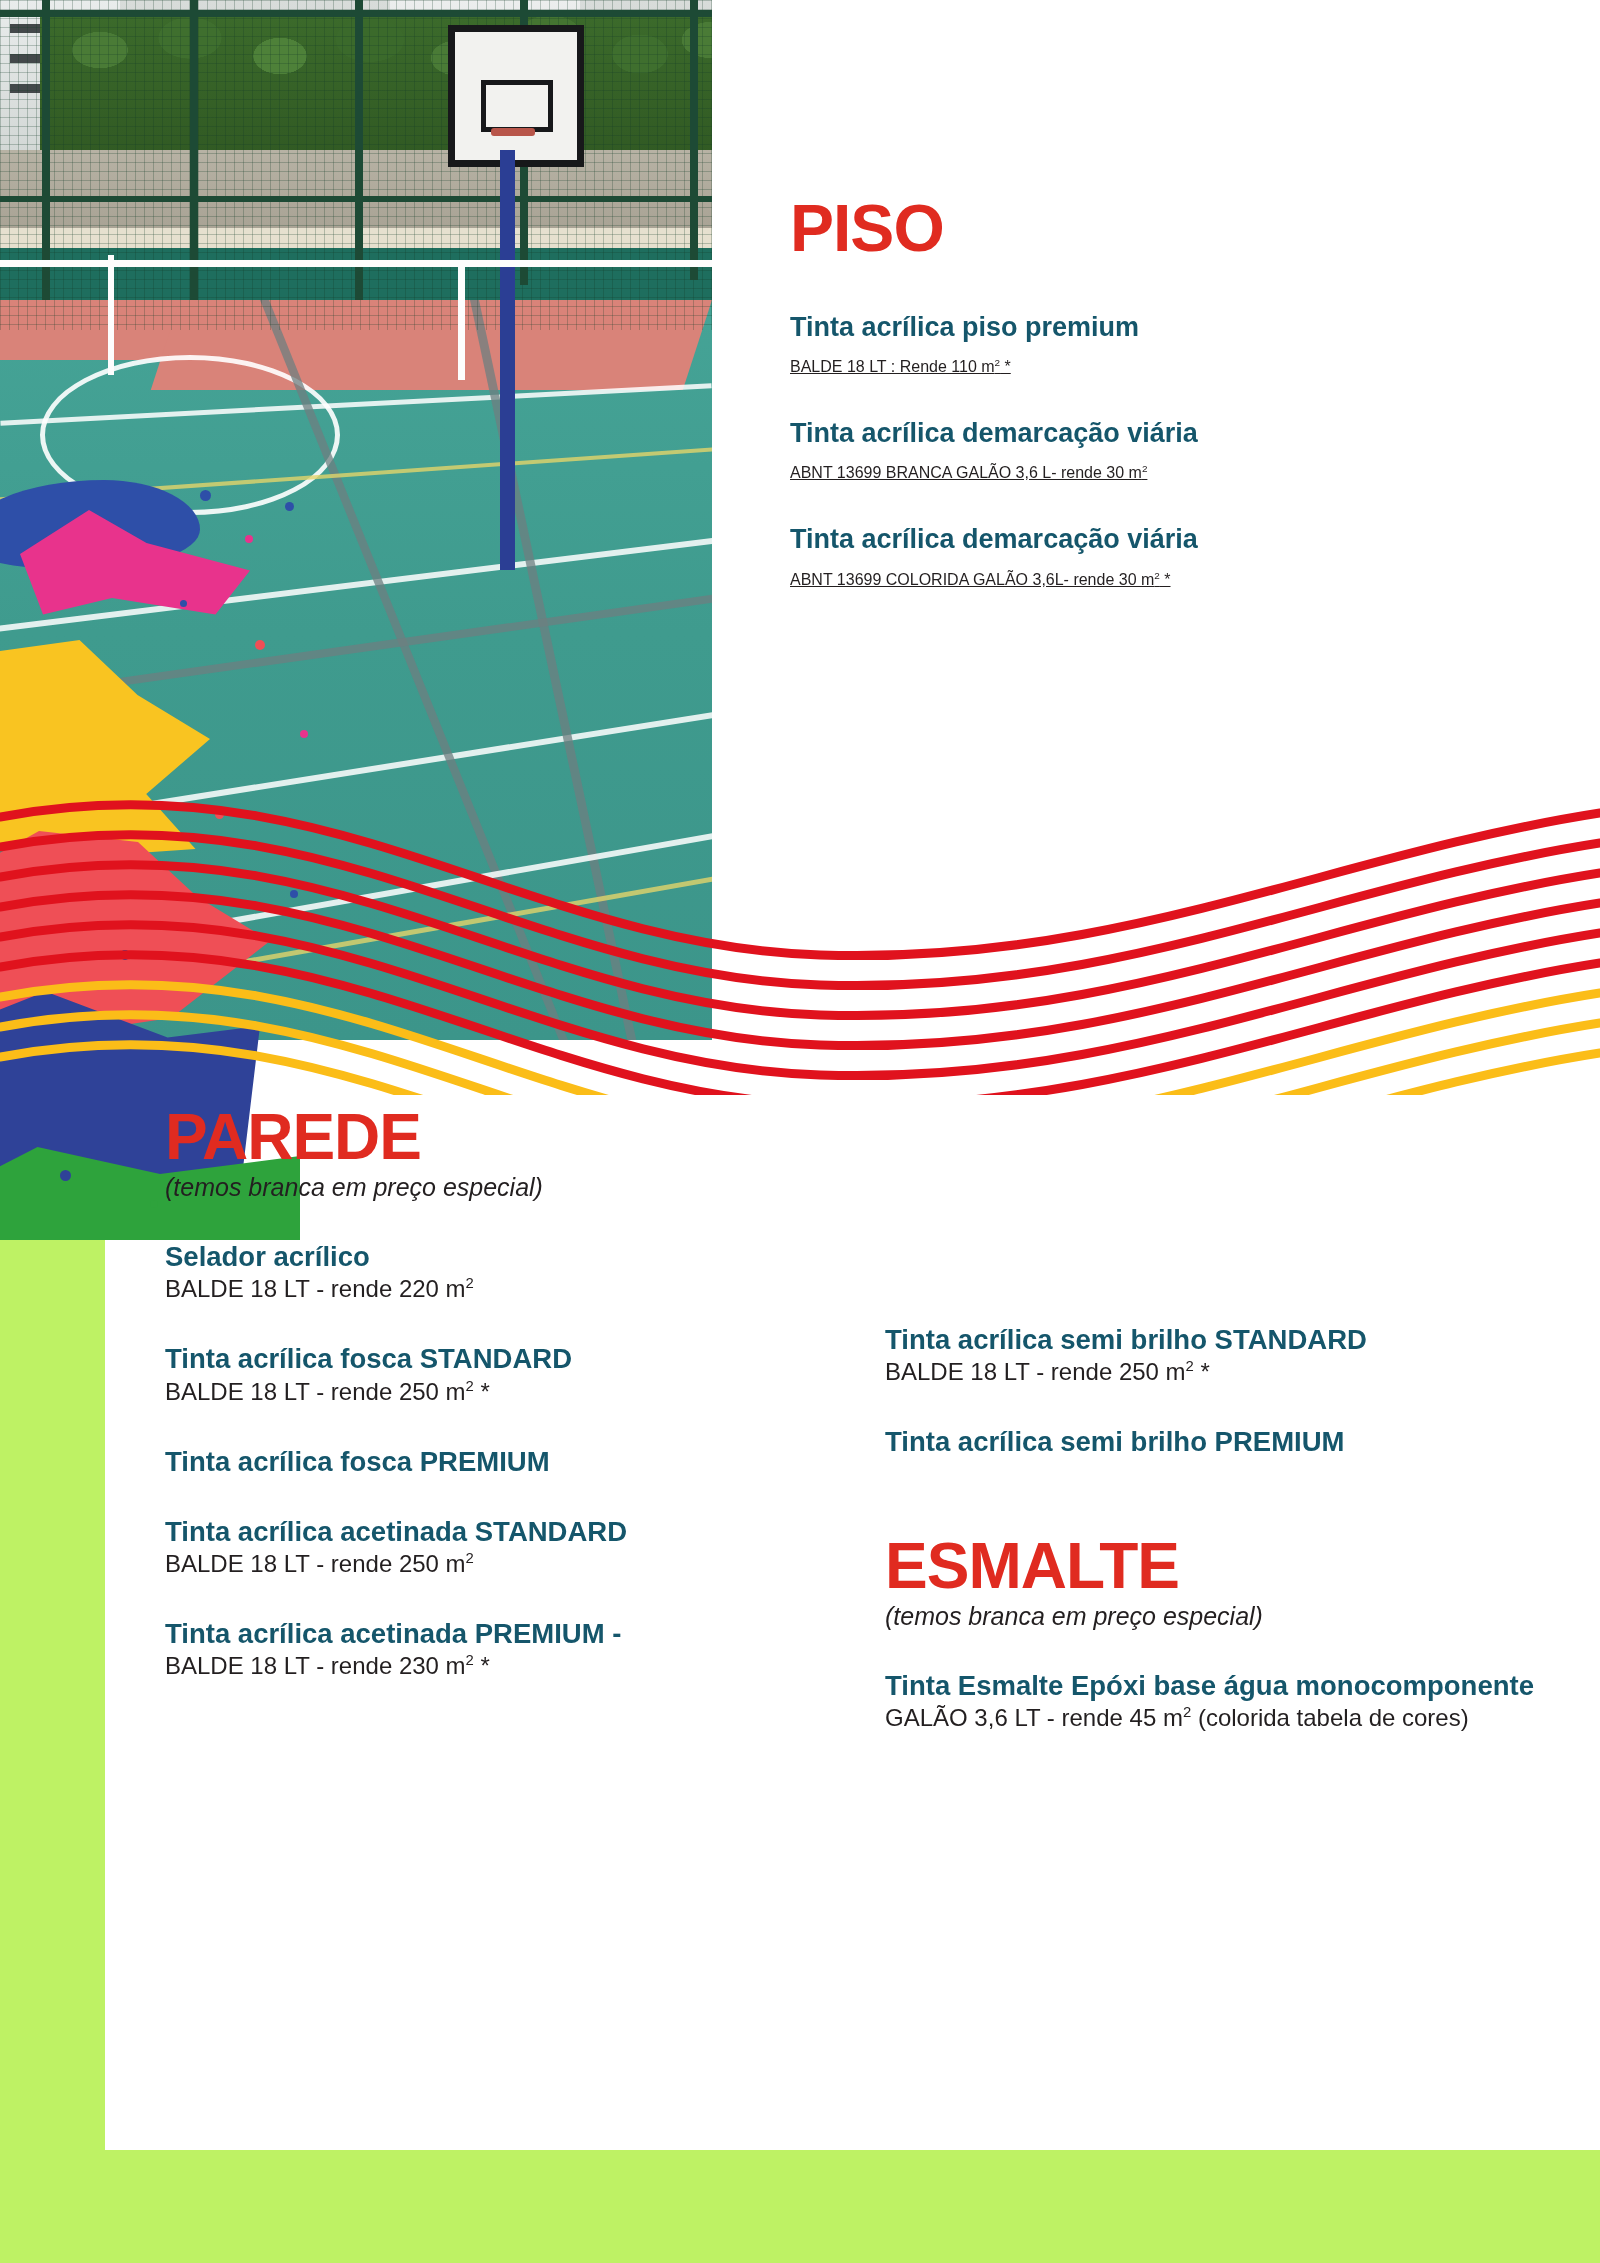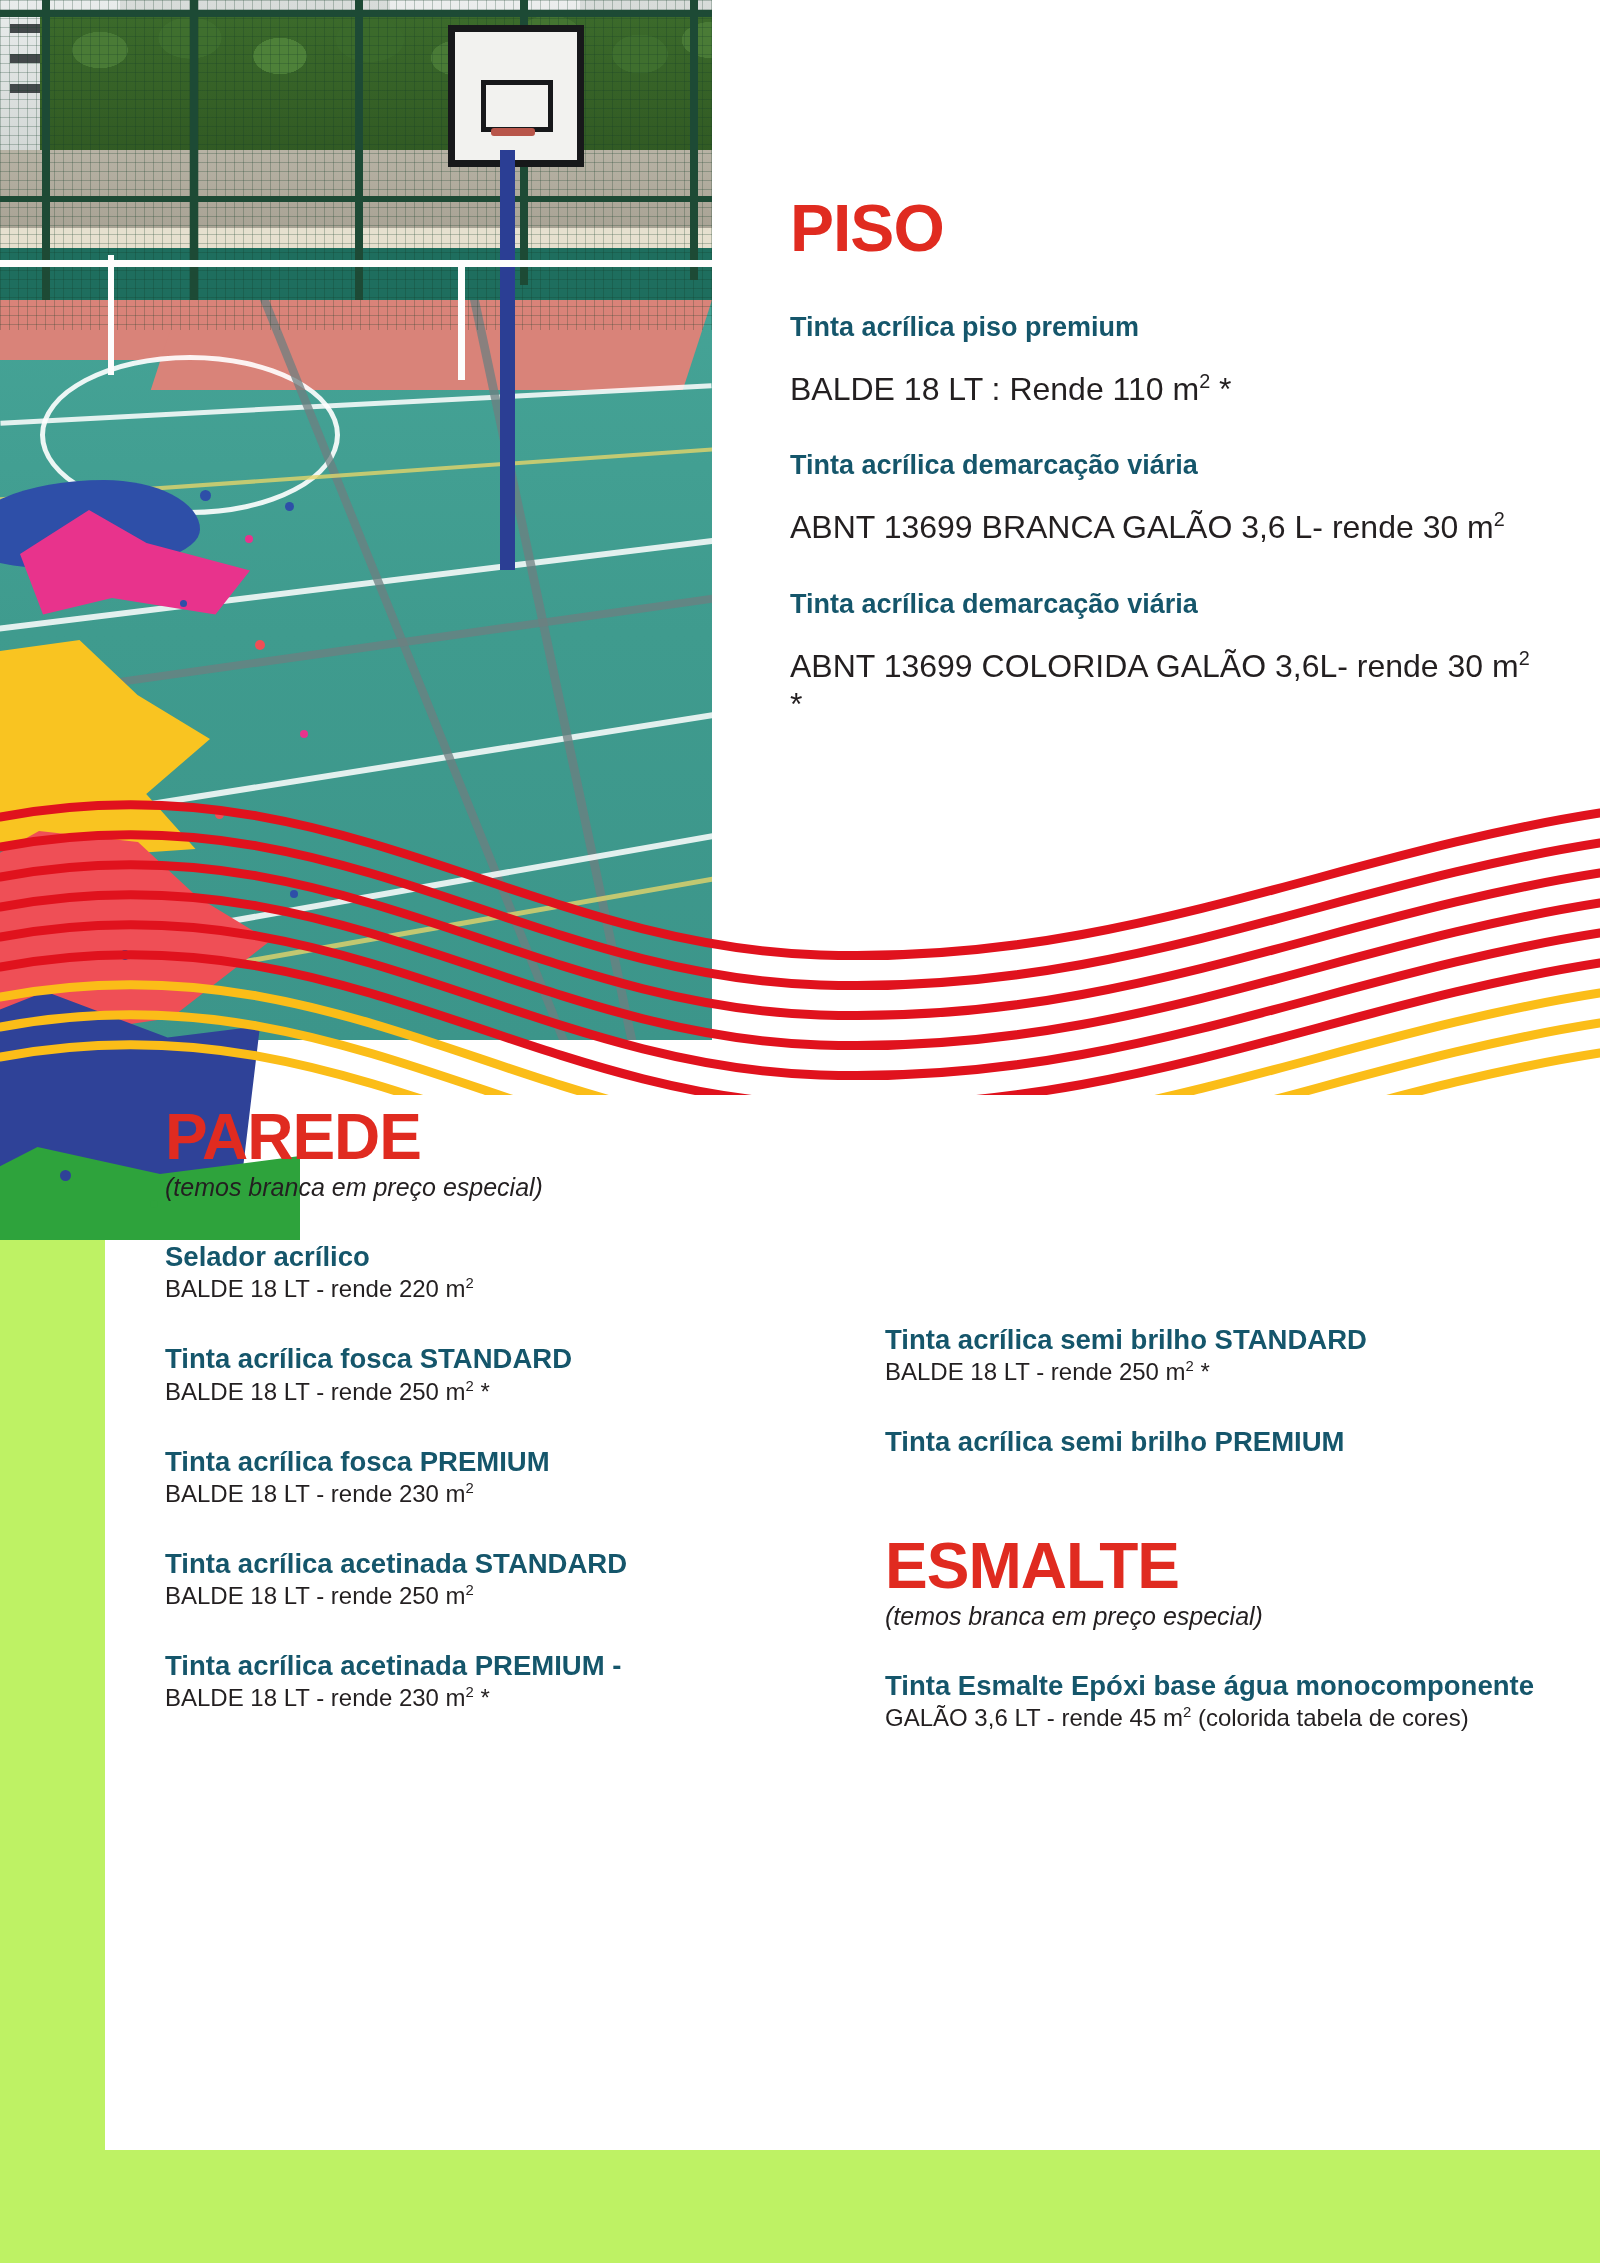--- a/index.html
+++ b/index.html
@@ -68,21 +68,21 @@
       clip-path:polygon(0% 40%,25% 15%,60% 30%,100% 20%,100% 80%,55% 95%,18% 85%,0% 75%);}
   .dot{position:absolute;border-radius:50%;}
 
   
   .wave{position:absolute;left:0;top:795px;width:1600px;height:300px;pointer-events:none;}
 
   
   .piso{position:absolute;left:790px;top:190px;width:740px;}
   .title-piso{color:#e02b20;font-size:66px;font-weight:bold;letter-spacing:-1px;margin:0 0 46px 0;}
   .prod-h{color:#15566b;font-size:27px;font-weight:bold;margin:0;line-height:1.15;}
-  .prod-s{color:#231f20;font-size:32px;font-weight:normal;margin:27px 0 0 0;line-height:1.2;}
+  .prod-s{color:#231f20;font-size:16px;font-weight:normal;margin:14px 0 0 0;line-height:1.2;text-decoration:underline;}
   .piso .block{margin-bottom:42px;}
 
   .parede{position:absolute;left:165px;top:1105px;width:640px;}
   .title-big{color:#e02b20;font-size:64px;font-weight:bold;letter-spacing:-1px;margin:0;line-height:1;}
   .title-sub{color:#231f20;font-size:25px;font-style:italic;margin:4px 0 0 0;}
   .item{margin-top:40px;}
   .item .h{color:#15566b;font-size:27.5px;font-weight:bold;line-height:1.1;}
   .item .s{color:#231f20;font-size:24px;line-height:1.25;margin-top:2px;}
 
   .rightcol{position:absolute;left:885px;top:1325px;width:670px;}
@@ -213,21 +213,20 @@
       <div class="s"><span>BALDE 18 LT  - rende 220 m</span><sup>2</sup><span></span></div>
     </div>
     <div class="item">
     </div>
     <div class="item">
       <div class="h">Tinta acrílica fosca STANDARD</div>
       <div class="s"><span>BALDE 18 LT - rende 250 m</span><sup>2</sup><span> *</span></div>
     </div>
     <div class="item">
       <div class="h">Tinta acrílica fosca PREMIUM</div>
-      <div class="s"><span>BALDE 18 LT - rende 230 m</span><sup>2</sup><span></span></div>
     </div>
     <div class="item">
       <div class="h">Tinta acrílica acetinada STANDARD</div>
       <div class="s"><span>BALDE 18 LT  - rende 250 m</span><sup>2</sup><span></span></div>
     </div>
     <div class="item">
       <div class="h">Tinta acrílica acetinada PREMIUM -</div>
       <div class="s"><span>BALDE 18 LT - rende 230 m</span><sup>2</sup><span> *</span></div>
     </div>
   </section>

